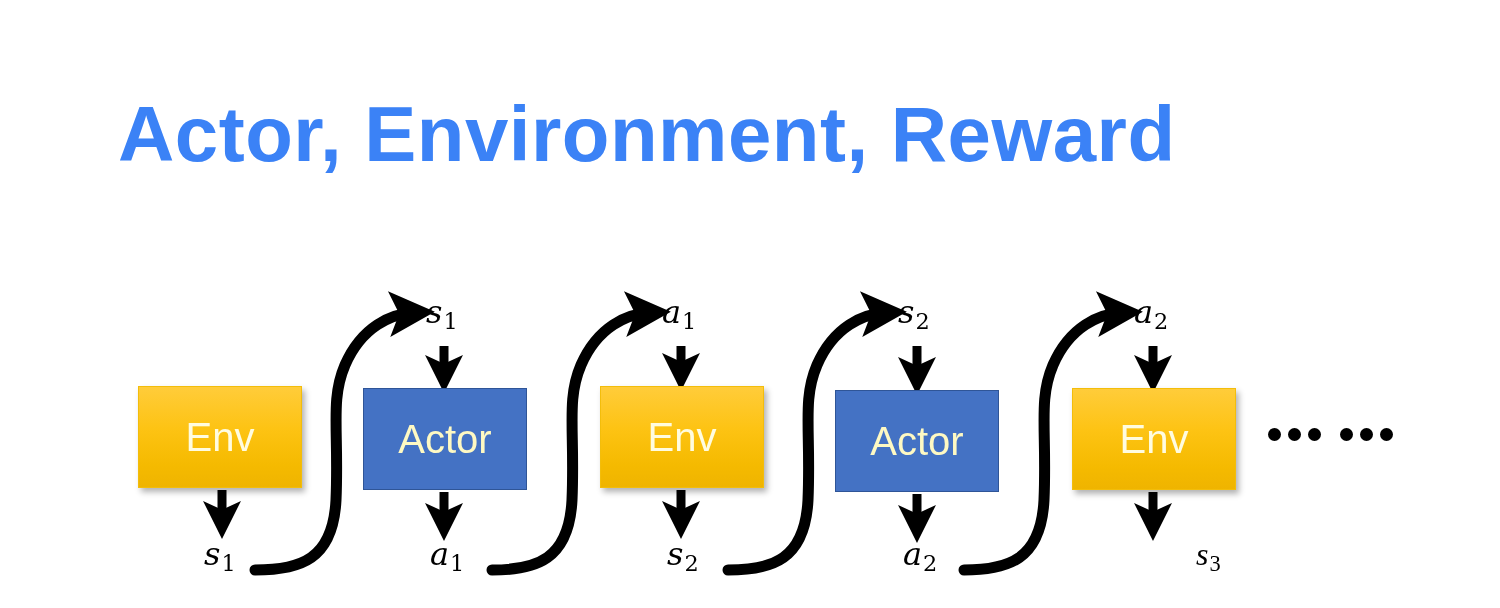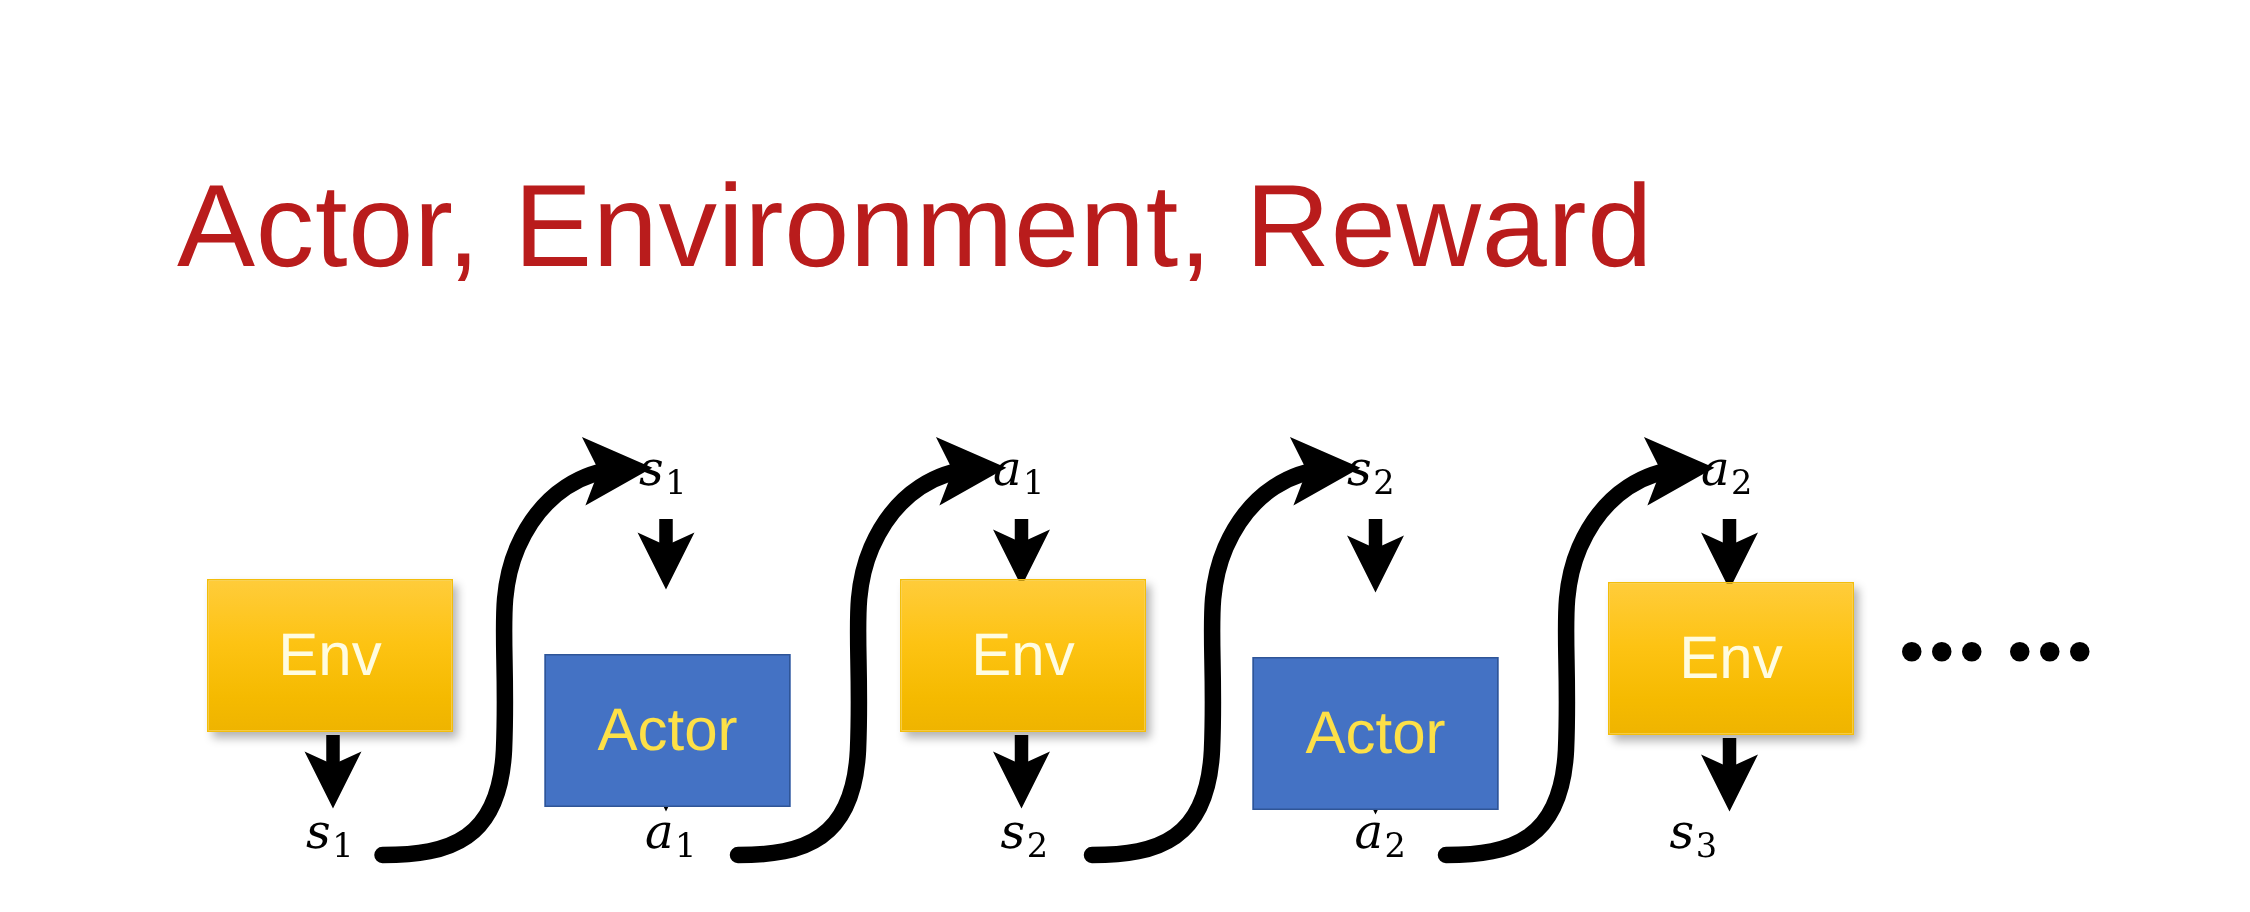--- a/index.html
+++ b/index.html
@@ -15,26 +15,26 @@
     width: 1500px;
     height: 608px;
     background: #ffffff;
     overflow: hidden;
   }
 
   
   #slide-title {
     position: absolute;
     left: 118px;
-    top: 110px;
+    top: 94px;
     font-family: "Liberation Sans", sans-serif;
     font-size: 78px;
-    font-weight: 400;
+    font-weight: 700;
     letter-spacing: 0.5px;
-    color: #b91c1c;
+    color: #3b82f6;
     white-space: nowrap;
     line-height: 1.05;
   }
 
   
   #diagram {
     position: absolute;
     left: 0;
     top: 0;
     width: 1500px;
@@ -55,24 +55,23 @@
     user-select: none;
   }
   .node.env {
     background: linear-gradient(to bottom, #FFCC3A 0%, #FDC313 42%, #F5BA00 78%, #EFB400 100%);
     color: #FFFCE0;
     border: 1px solid #F3BD0B;
     box-shadow: 3px 4px 6px rgba(0,0,0,0.30);
   }
   .node.actor {
     background: #4472C4;
-    color: #fde047;
+    color: #fef9c3;
     border: 1.5px solid #2F5597;
     box-shadow: 0 0 0 rgba(0,0,0,0);
-    margin-top: 48px;
   }
 
   
   .mlabel {
     position: absolute;
     font-family: "DejaVu Serif", serif;
     font-size: 32px;
     color: #000000;
     white-space: nowrap;
     user-select: none;
@@ -189,21 +188,21 @@
   </div>
   <div class="mlabel" style="left:430px; top:538px;">
     <span class="sym">a</span><span class="sub">1</span>
   </div>
   <div class="mlabel" style="left:667px; top:538px;">
     <span class="sym">s</span><span class="sub">2</span>
   </div>
   <div class="mlabel" style="left:903px; top:538px;">
     <span class="sym">a</span><span class="sub">2</span>
   </div>
-  <div class="mlabel" style="left:1113px; top:538px;">
+  <div class="mlabel" style="left:1196px; top:538px;font-family:Liberation Serif, serif;">
     <span class="sym">s</span><span class="sub">3</span>
   </div>
 
   <div id="ellipsis">
     <span class="dotgroup">
       <span class="dot"></span>
       <span class="dot"></span>
       <span class="dot"></span>
     </span>
     <span class="gap"></span>

